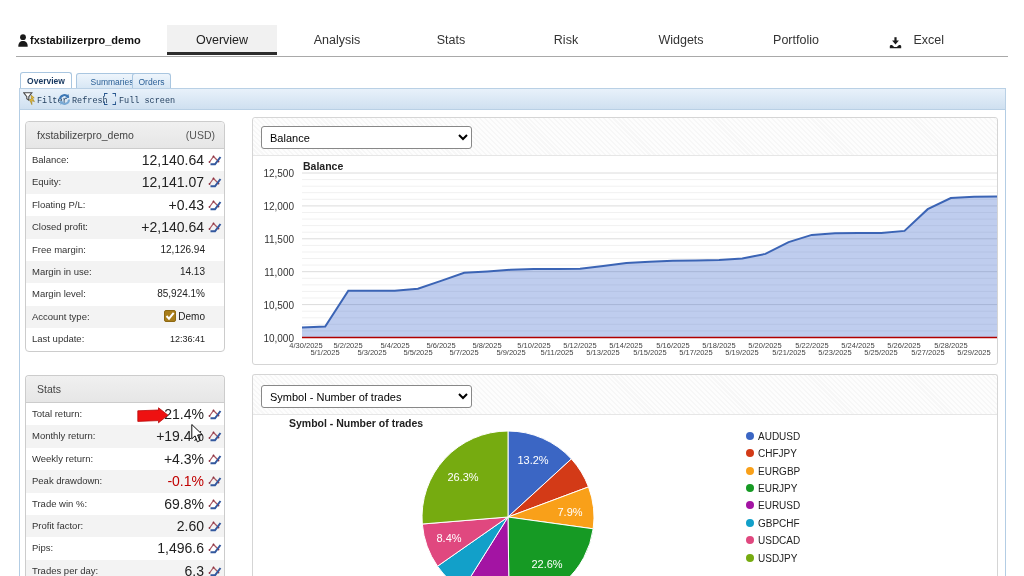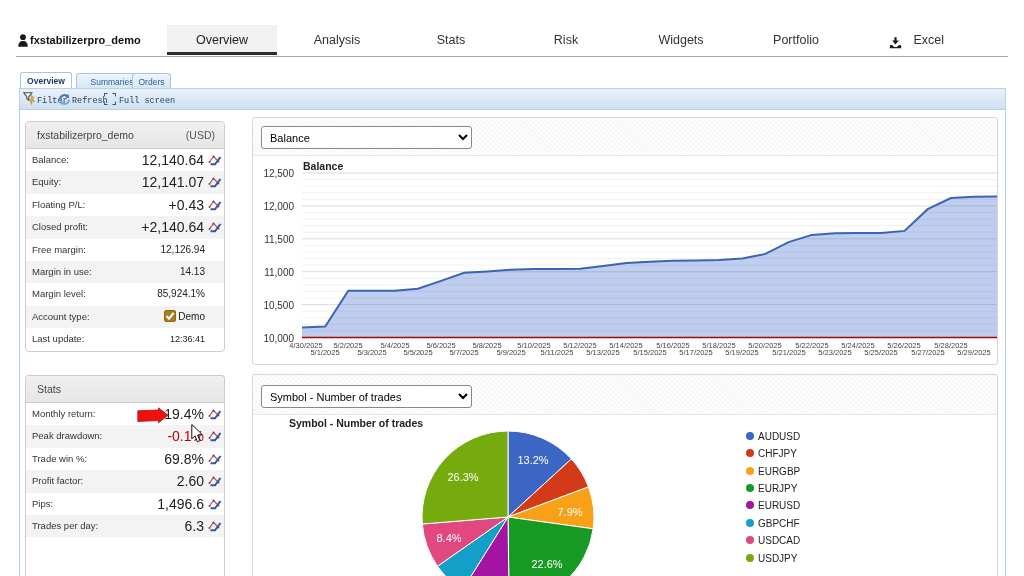--- a/index.html
+++ b/index.html
@@ -158,22 +158,44 @@
       </div>
 <div class="row">
         <span class="rl">Last update:</span>
         <span class="rv2" style="font-size:9px">12:36:41</span>
       </div>
 </div>
 
 <div class="panel" style="left:25px;top:375px;width:200px;height:201px;border-bottom:none;border-radius:4px 4px 0 0">
 <div class="phead">Stats</div>
 <div class="row">
+        <span class="rl">Total return:</span>
+        <span class="rv">+21.4%</span>
+        <svg class="cicon" viewBox="0 0 15 12">
+          <polyline points="1.5,8 5.5,2.5 10.5,7.5" fill="none" stroke="#a85560" stroke-width="1.2"></polyline>
+          <circle cx="1.5" cy="8" r="0.9" fill="#8c3040"></circle>
+          <circle cx="5.5" cy="2.5" r="0.9" fill="#8c3040"></circle>
+          <circle cx="10.5" cy="7.5" r="0.9" fill="#8c3040"></circle>
+          <polyline points="2.5,10.3 7,10.3 12.5,3" fill="none" stroke="#33589e" stroke-width="2"></polyline>
+        </svg>
+      </div>
+<div class="row">
         <span class="rl">Monthly return:</span>
         <span class="rv">+19.4%</span>
+        <svg class="cicon" viewBox="0 0 15 12">
+          <polyline points="1.5,8 5.5,2.5 10.5,7.5" fill="none" stroke="#a85560" stroke-width="1.2"></polyline>
+          <circle cx="1.5" cy="8" r="0.9" fill="#8c3040"></circle>
+          <circle cx="5.5" cy="2.5" r="0.9" fill="#8c3040"></circle>
+          <circle cx="10.5" cy="7.5" r="0.9" fill="#8c3040"></circle>
+          <polyline points="2.5,10.3 7,10.3 12.5,3" fill="none" stroke="#33589e" stroke-width="2"></polyline>
+        </svg>
+      </div>
+<div class="row">
+        <span class="rl">Weekly return:</span>
+        <span class="rv">+4.3%</span>
         <svg class="cicon" viewBox="0 0 15 12">
           <polyline points="1.5,8 5.5,2.5 10.5,7.5" fill="none" stroke="#a85560" stroke-width="1.2"></polyline>
           <circle cx="1.5" cy="8" r="0.9" fill="#8c3040"></circle>
           <circle cx="5.5" cy="2.5" r="0.9" fill="#8c3040"></circle>
           <circle cx="10.5" cy="7.5" r="0.9" fill="#8c3040"></circle>
           <polyline points="2.5,10.3 7,10.3 12.5,3" fill="none" stroke="#33589e" stroke-width="2"></polyline>
         </svg>
       </div>
 <div class="row">
         <span class="rl">Peak drawdown:</span>

